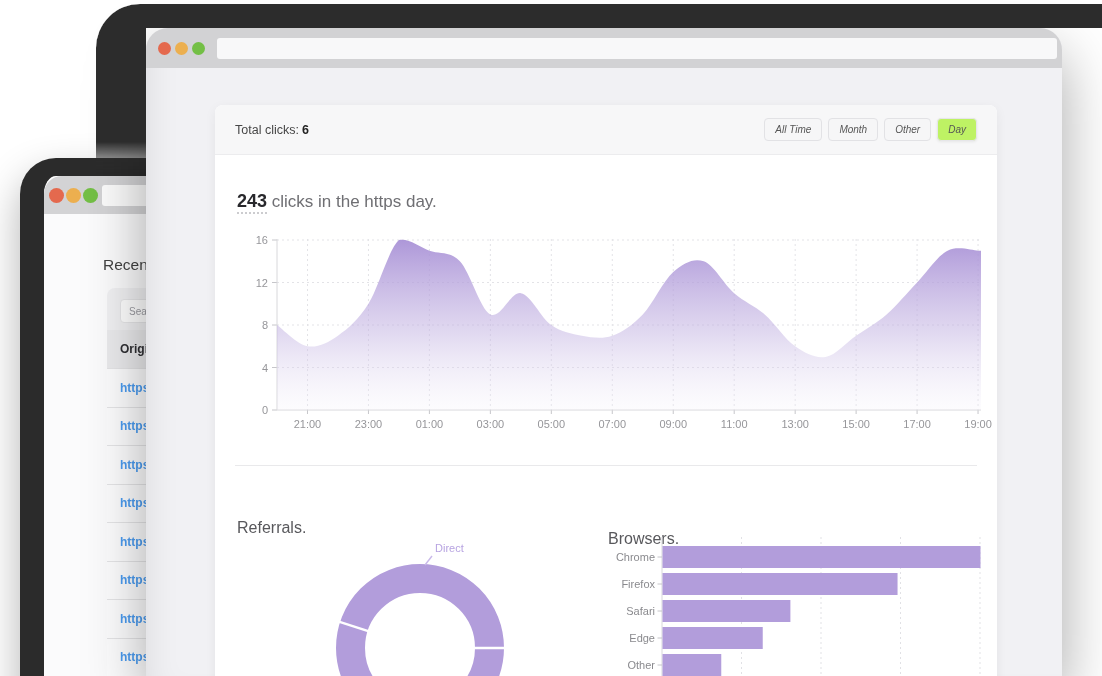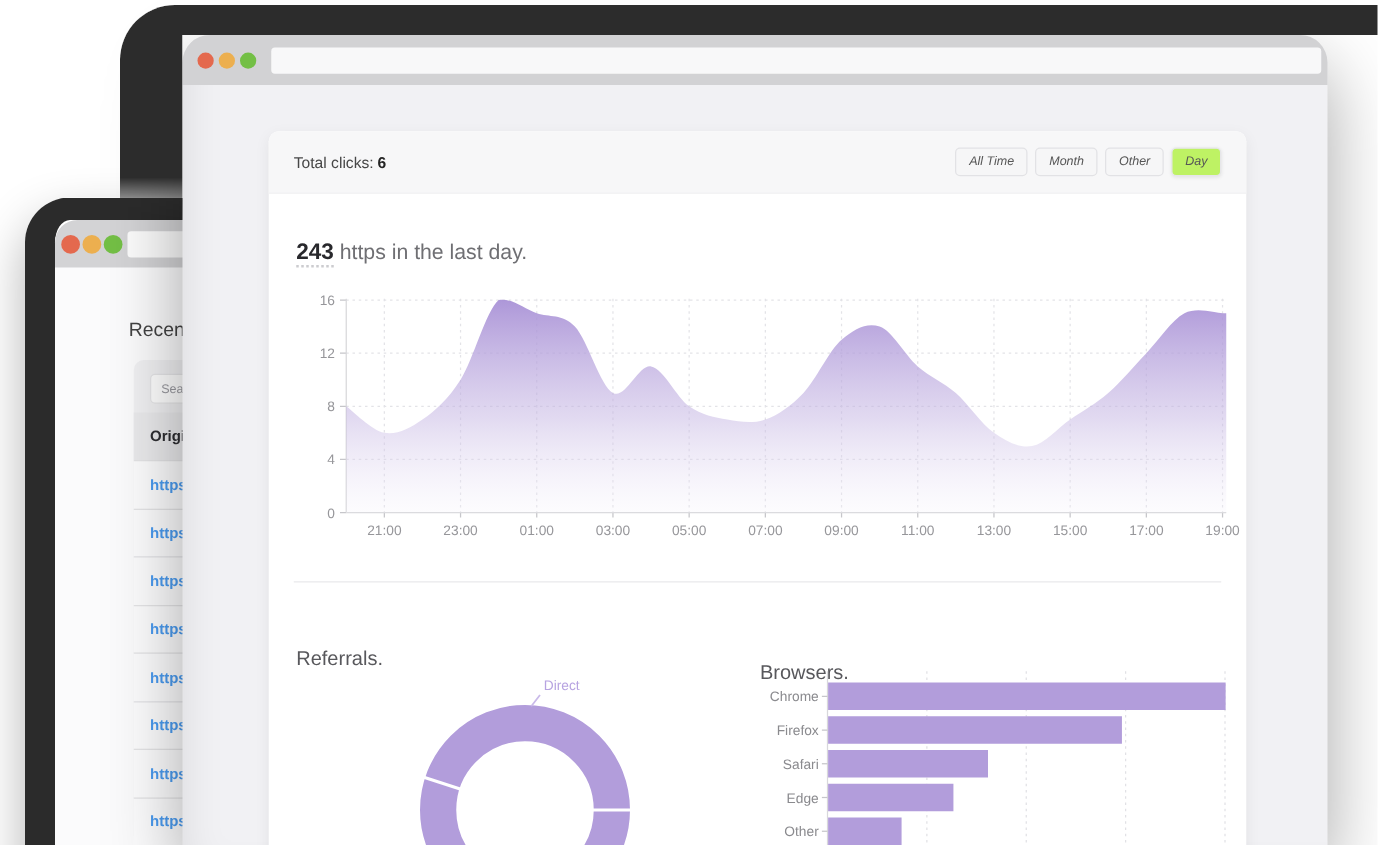--- a/index.html
+++ b/index.html
@@ -185,21 +185,21 @@
       </div>
       <div class="range-buttons" id="range-buttons">
           <button class="">All Time</button>
           <button class="">Month</button>
           <button class="">Other</button>
           <button class="active">Day</button>
         </div>
     </div>
 
     <div class="headline">
-      <b>243</b><span> https in the last day.</span>
+      <b>243</b><span> clicks in the https day.</span>
     </div>
 
     <svg class="area-svg" id="area-svg" width="782" height="205" viewBox="0 0 782 205">
         <defs>
           <linearGradient id="areaGrad" x1="0" y1="0" x2="0" y2="1">
             <stop offset="0%" stop-color="#a68ed5" stop-opacity="0.92"></stop>
             <stop offset="55%" stop-color="#c3b3e2" stop-opacity="0.5"></stop>
             <stop offset="100%" stop-color="#f4f1fa" stop-opacity="0.22"></stop>
           </linearGradient>
         </defs>

